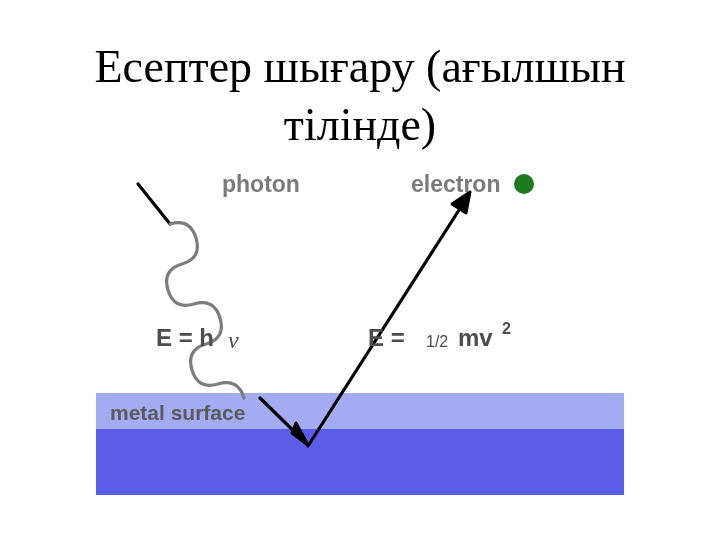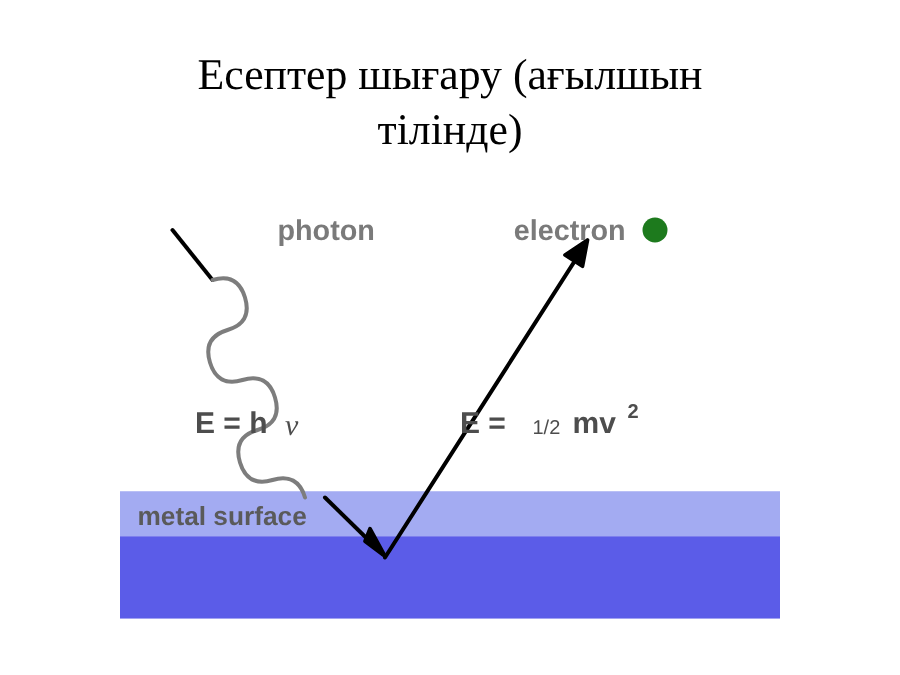--- a/index.html
+++ b/index.html
@@ -19,21 +19,21 @@
     width: 720px;
     height: 540px;
   }
   #title {
     position: absolute;
     left: 60px;
     top: 38px;
     width: 600px;
     text-align: center;
     font-family: "Liberation Serif", serif;
-    font-size: 35px;
+    font-size: 46px;
     line-height: 1.25;
     color: #000000;
     white-space: pre-line;
   }
   #figure {
     position: absolute;
     left: 96px;
     top: 150px;
     width: 528px;
     height: 345px;

